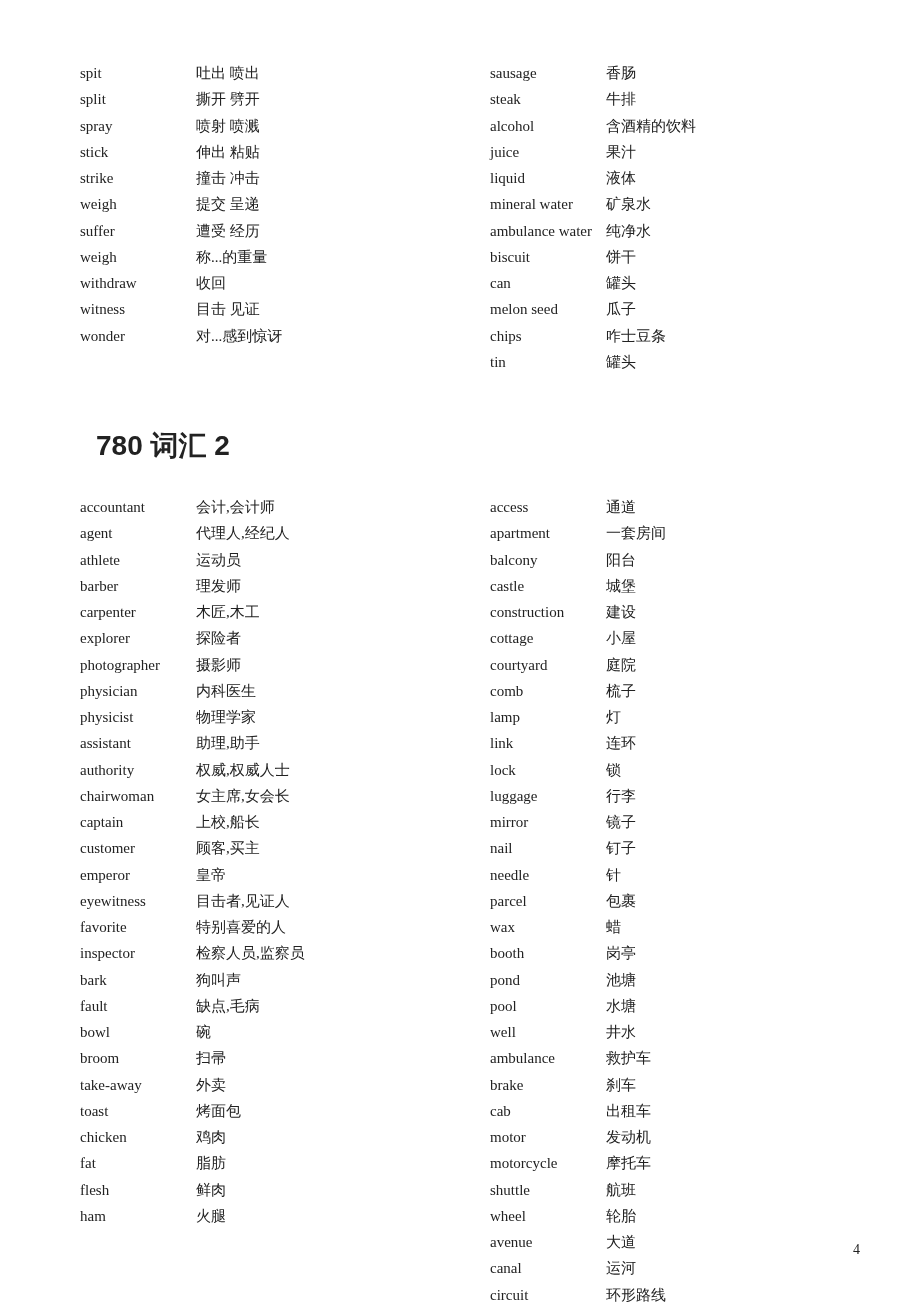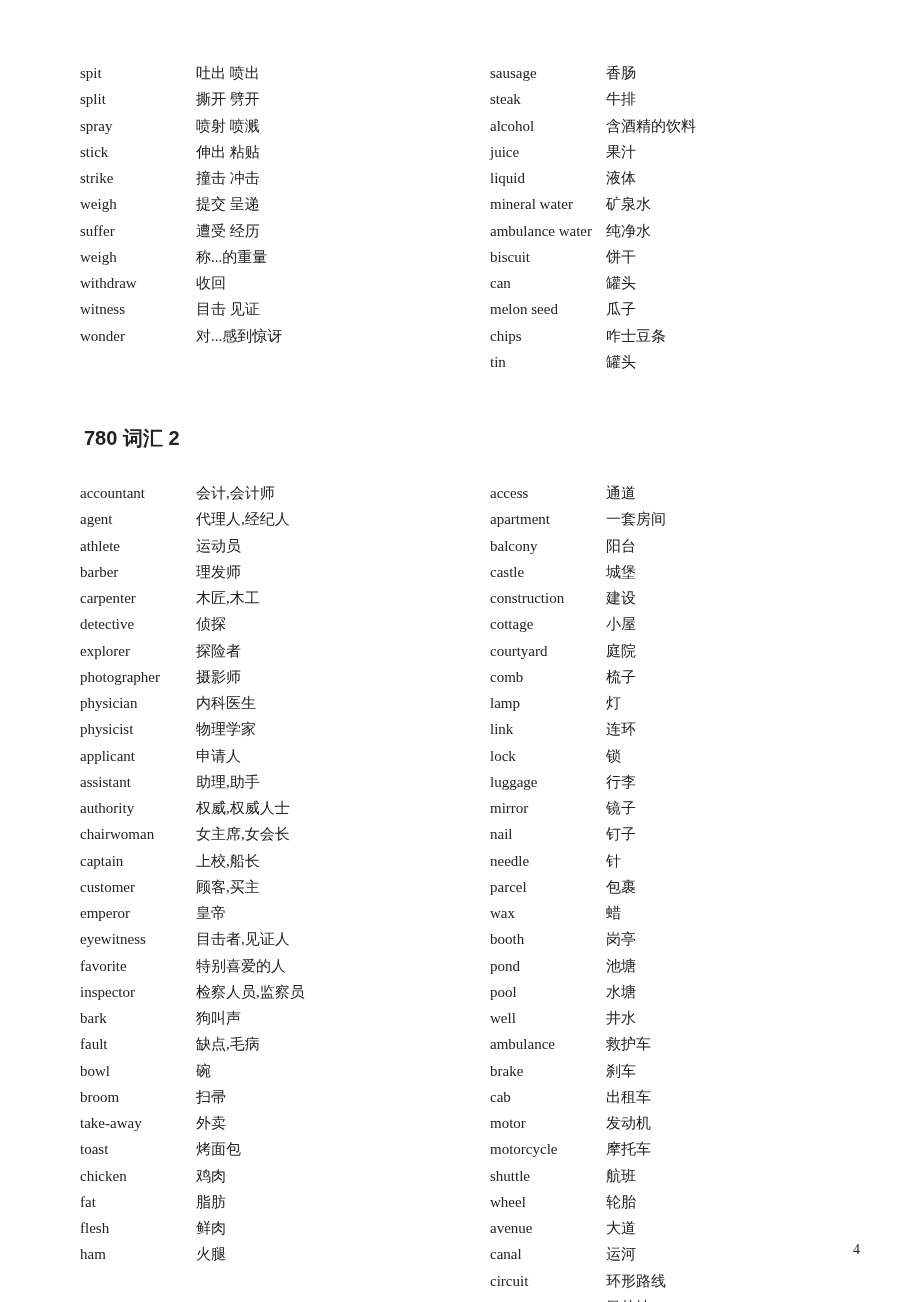--- a/index.html
+++ b/index.html
@@ -26,23 +26,23 @@
     .en {
       font-family: "Times New Roman", serif;
       font-size: 15px;
       min-width: 110px;
       flex-shrink: 0;
     }
     .zh {
       font-size: 15px;
     }
     .section-title {
-      font-size: 20px;
+      font-size: 28px;
       font-weight: bold;
-      margin: 28px 0 12px 4px;
+      margin: 28px 0 12px 16px;
       font-family: "SimHei", "黑体", sans-serif;
       grid-column: 1 / -1;
     }
     .page-num {
       position: fixed;
       bottom: 40px;
       right: 60px;
       font-family: "Times New Roman", serif;
       font-size: 14px;
     }
@@ -173,44 +173,36 @@
       </div>
       <div class="entry">
         <span class="en">barber</span>
         <span class="zh">理发师</span>
       </div>
       <div class="entry">
         <span class="en">carpenter</span>
         <span class="zh">木匠,木工</span>
       </div>
       <div class="entry">
-        <span class="en">detective</span>
-        <span class="zh">侦探</span>
-      </div>
-      <div class="entry">
         <span class="en">explorer</span>
         <span class="zh">探险者</span>
       </div>
       <div class="entry">
         <span class="en">photographer</span>
         <span class="zh">摄影师</span>
       </div>
       <div class="entry">
         <span class="en">physician</span>
         <span class="zh">内科医生</span>
       </div>
       <div class="entry">
         <span class="en">physicist</span>
         <span class="zh">物理学家</span>
       </div>
       <div class="entry">
-        <span class="en">applicant</span>
-        <span class="zh">申请人</span>
-      </div>
-      <div class="entry">
         <span class="en">assistant</span>
         <span class="zh">助理,助手</span>
       </div>
       <div class="entry">
         <span class="en">authority</span>
         <span class="zh">权威,权威人士</span>
       </div>
       <div class="entry">
         <span class="en">chairwoman</span>
         <span class="zh">女主席,女会长</span>

